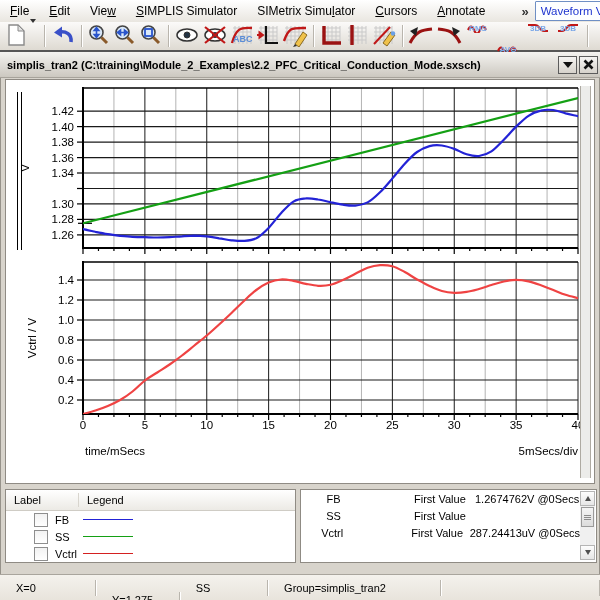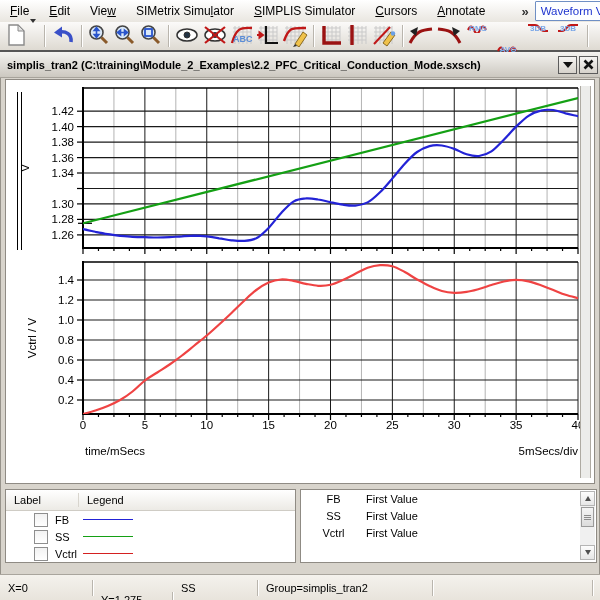--- a/index.html
+++ b/index.html
@@ -51,48 +51,48 @@
   .legend-panel .hcell:nth-child(2){border-right:none;flex:1;}
   .values-panel .hcell:nth-child(1){width:64px;}
   .values-panel .hcell:nth-child(2){width:53px;}
   .values-panel .hcell:nth-child(3){border-right:none;flex:1;}
   .lrow{height:17px;display:flex;align-items:center;}
   .lrow .cb{width:12px;height:12px;border:1px solid #8e8e8e;background:linear-gradient(#f2f2f2,#ffffff);margin-left:28px;}
   .lrow .lbl{margin-left:7px;width:26px;}
   .lrow .sw{width:50px;height:0;border-top:1px solid;margin-left:2px;}
   .vrow{height:17px;display:flex;align-items:center;}
   .vrow .c1{width:65px;text-align:center;}
-  .vrow .c2{width:61px;}
+  .vrow .c2{width:61px;margin-left:48px;}
   .vrow .c3{flex:1;white-space:nowrap;}
   .vscrollbar{position:absolute;right:1px;top:1px;width:15px;height:69px;background:#f0f0f0;
     display:flex;flex-direction:column;align-items:center;}
   .sbtn{width:15px;height:15px;background:linear-gradient(#fdfdfd,#e6e6e6);border:1px solid #b5b5b5;
     box-sizing:border-box;display:flex;align-items:center;justify-content:center;}
   .sbtn .up{width:0;height:0;border-left:3.5px solid transparent;border-right:3.5px solid transparent;border-bottom:5px solid #505050;}
   .sbtn .dn{width:0;height:0;border-left:3.5px solid transparent;border-right:3.5px solid transparent;border-top:5px solid #505050;}
   .sthumb{width:13px;height:20px;margin-top:1px;background:linear-gradient(#f4f4f4,#dcdcdc);
     border:1px solid #9a9a9a;box-sizing:border-box;display:flex;flex-direction:column;align-items:center;justify-content:center;gap:1px;}
   .sthumb i{display:block;width:7px;height:1px;background:#8a8a8a;}
   .sfill{flex:1;}
   
   .statusbar{position:absolute;left:0;top:574px;width:600px;height:26px;
     background:linear-gradient(#f4f2ed,#e7e3db);border-top:1px solid #a9a59d;
     display:flex;align-items:center;font-size:11px;}
-  .sfield{height:16px;line-height:16px;padding-left:8px;border-right:1px solid #b9b5ad;box-shadow:1px 0 0 #fff;}
+  .sfield{height:16px;line-height:16px;padding-left:16px;border-right:1px solid #b9b5ad;box-shadow:1px 0 0 #fff;}
 </style>
 </head>
 <body>
 
 <div class="menubar">
   <div id="menu-items" style="display:flex;">
       <span class="menu-item"><u>F</u>ile</span>
       <span class="menu-item"><u>E</u>dit</span>
       <span class="menu-item">Vie<u>w</u></span>
+      <span class="menu-item"><u>S</u>IMPLIS&nbsp;Simulator</span>
       <span class="menu-item">SIMetrix&nbsp;Simu<u>l</u>ator</span>
-      <span class="menu-item"><u>S</u>IMPLIS&nbsp;Simulator</span>
       <span class="menu-item"><u>C</u>ursors</span>
       <span class="menu-item"><u>A</u>nnotate</span>
     </div>
   <div style="margin-left:auto;display:flex;align-items:center;">
     <span class="menu-overflow">»</span>
     <div class="viewer-combo">
       <span class="val">Waveform Viewer</span>
 
     </div>
   </div>
@@ -495,28 +495,30 @@
     <span class="sw" style="border-color:#d42020"></span>
       </div>
     </div>
 </div>
 
 <div class="panel values-panel">
   <div id="values-rows" style="padding-right:16px;">
       <div class="vrow">
         <span class="c1">FB</span>
     <span class="c2">First Value</span>
+    <span class="c3">1.2674762V @0Secs</span>
       </div>
       <div class="vrow">
         <span class="c1">SS</span>
     <span class="c2">First Value</span>
       </div>
       <div class="vrow">
         <span class="c1">Vctrl</span>
     <span class="c2">First Value</span>
+    <span class="c3">287.24413uV @0Secs</span>
       </div>
     </div>
   <div class="vscrollbar">
     <div class="sbtn">
         <span class="up"></span>
       </div>
     <div class="sthumb">
         <i></i>
         <i></i>
         <i></i>

